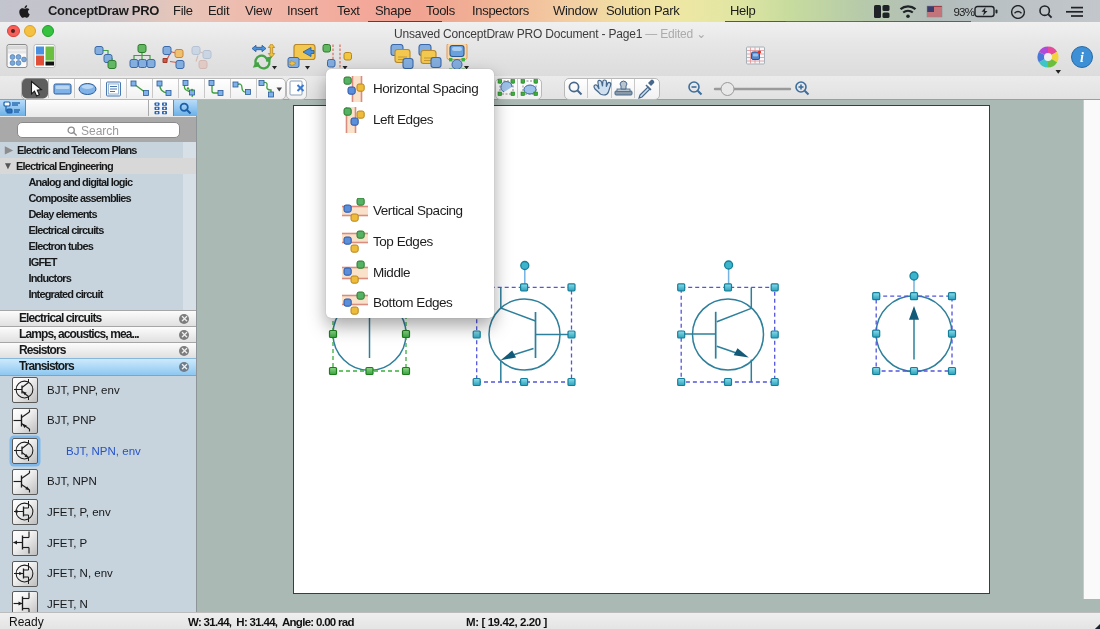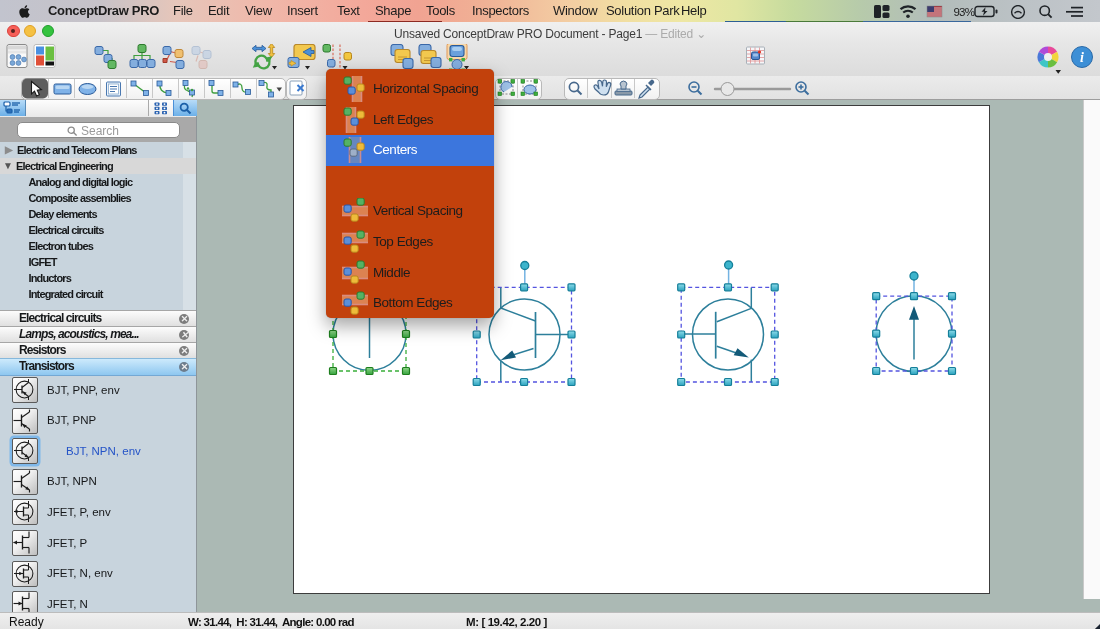--- a/index.html
+++ b/index.html
@@ -30,21 +30,21 @@
   .licon{position:absolute;left:12px;top:2px;width:26px;height:26px;background:linear-gradient(135deg,#ffffff 0%,#f2f2f2 40%,#bdbdbd 100%);border:1px solid #5a5a5a;border-radius:2px;box-sizing:border-box;}
   .ltext{position:absolute;left:47px;top:8.5px;font-size:11.5px;letter-spacing:0px;color:#16181a;}
   
   #canvas{left:197px;top:100px;width:887px;height:499px;background:#abb9b4;}
   #page{position:absolute;left:96px;top:5px;width:695px;height:487px;background:#ffffff;border:1px solid #3c3c3c;}
   #vscroll{left:1083px;top:100px;width:17px;height:499px;background:#fafafa;border-left:1px solid #c9c9c9;box-sizing:border-box;}
   
   #hscroll{left:197px;top:599px;width:903px;height:13px;background:#f7f7f7;border-top:1px solid #b4b4b4;box-sizing:border-box;margin-top:20px;}
   #statusrow{left:0;top:612px;width:1100px;height:17px;background:linear-gradient(#efefef,#e4e4e4);border-top:1px solid #bcbcbc;box-sizing:border-box;font-size:12px;color:#111;}
   
-  #dropdown{left:326px;top:69px;width:168px;height:249px;background:#c2410c;border-radius:5px;
+  #dropdown{left:326px;top:69px;width:168px;height:249px;background:#ffffff;border-radius:5px;
     box-shadow:0 8px 18px rgba(0,0,0,0.35), 0 0 1px rgba(0,0,0,0.3);}
   .ditem{position:absolute;left:0;width:168px;height:30.6px;font-size:13.5px;letter-spacing:-0.45px;color:#1d1d1d;line-height:30.6px;}
   .ditem .dtxt{position:absolute;left:47px;top:0;}
   .dicon{position:absolute;left:16px;top:2px;width:26px;height:26px;}
 </style>
 </head>
 <body>
 
 <div id="menubar" class="abs">
   <svg class="abs" style="left:18px;top:4px" width="13" height="15" viewBox="0 0 170 170">
@@ -54,21 +54,21 @@
   <div class="mi" style="left:173px;">File</div>
   <div class="mi" style="left:208px;">Edit</div>
   <div class="mi" style="left:245px;">View</div>
   <div class="mi" style="left:287px;">Insert</div>
   <div class="mi" style="left:337px;">Text</div>
   <div class="mi" style="left:375px;">Shape</div>
   <div class="mi" style="left:426px;">Tools</div>
   <div class="mi" style="left:472px;">Inspectors</div>
   <div class="mi" style="left:553px;">Window</div>
   <div class="mi" style="left:606px;">Solution Park</div>
-  <div class="mi" style="left:681px;">Help</div>
+  <div class="mi" style="left:730px;">Help</div>
   <svg class="abs" style="left:874px;top:4.5px" width="210" height="14" viewBox="0 0 210 14">
 
     <g fill="#1f2327">
         <rect x="0" y="0" width="7" height="13" rx="1.6"></rect>
         <rect x="8.5" y="0" width="7" height="6" rx="1.6"></rect>
         <rect x="8.5" y="7.5" width="7" height="5.5" rx="1.6"></rect>
       </g>
 
     <g transform="translate(26,0)" fill="none" stroke="#1f2327">
         <path d="M0.5 4.2 A11.5 11.5 0 0 1 15.5 4.2" stroke-width="2.2"></path>
@@ -501,21 +501,21 @@
   <div class="trow" style="top:169.5px;">
       <span style="position:absolute;left:28.5px;">Inductors</span>
     </div>
   <div class="trow" style="top:185.5px;">
       <span style="position:absolute;left:28.5px;">Integrated circuit</span>
     </div>
   <div class="bar" style="top:210px;">
       <span style="position:absolute;left:19px;">Electrical circuits</span>
       <span class="barx">✕</span>
     </div>
-  <div class="bar" style="top:226px;font-style:italic;">
+  <div class="bar" style="top:226px;">
       <span style="position:absolute;left:19px;">Lamps, acoustics, mea...</span>
       <span class="barx">✕</span>
     </div>
   <div class="bar" style="top:242px;">
       <span style="position:absolute;left:19px;">Resistors</span>
       <span class="barx">✕</span>
     </div>
   <div class="bar" style="top:258px;background:linear-gradient(#cdeafc,#8ec7f0);border-top:1px solid #86b8dc;border-bottom:1px solid #74a8d4;">
       <span style="position:absolute;left:19px;">Transistors</span>
       <span class="barx" style="background:#6d7d8d;">✕</span>
@@ -815,33 +815,20 @@
         <line x1="4.5" y1="0" x2="4.5" y2="26" stroke="#d98c80" stroke-width="1.6"></line>
         <line x1="13.5" y1="0" x2="13.5" y2="26" stroke="#d98c80" stroke-width="1.6"></line>
         <g stroke-width="1">
           <rect x="2" y="1" width="7.2" height="7.2" rx="2" fill="#55b264" stroke="#2d7a2d"></rect>
           <rect x="9" y="11" width="7.2" height="7.2" rx="2" fill="#5b8fd9" stroke="#2a56a8"></rect>
           <rect x="15" y="4" width="7.2" height="7.2" rx="2" fill="#eebb3a" stroke="#b8861c"></rect>
         </g>
       </svg>
       <span class="dtxt">Left Edges</span>
     </div>
-  <div class="ditem" style="top:66.2px;background:#3c76dd;color:#fff;">
-      <svg class="dicon" viewBox="0 0 26 26">
-        <rect x="7.5" y="0" width="11" height="26" fill="#8896a8" opacity="0.55"></rect>
-        <line x1="7.5" y1="0" x2="7.5" y2="26" stroke="#c98c90" stroke-width="1.6"></line>
-        <line x1="18.5" y1="0" x2="18.5" y2="26" stroke="#c98c90" stroke-width="1.6"></line>
-        <g stroke-width="1">
-          <rect x="2" y="2" width="7.2" height="7.2" rx="2" fill="#55b264" stroke="#2d7a2d"></rect>
-          <rect x="8" y="12" width="7.2" height="7.2" rx="2" fill="#9eb0c8" stroke="#5a6a80"></rect>
-          <rect x="15" y="6" width="7.2" height="7.2" rx="2" fill="#eebb3a" stroke="#b8861c"></rect>
-        </g>
-      </svg>
-      <span class="dtxt">Centers</span>
-    </div>
   <div class="ditem" style="top:127.4px;">
       <svg class="dicon" viewBox="0 0 26 26">
         <rect x="0" y="8.5" width="26" height="9" fill="#f5c396" opacity="0.5"></rect>
         <line x1="0" y1="8.5" x2="26" y2="8.5" stroke="#d98c80" stroke-width="1.6"></line>
         <line x1="0" y1="17.5" x2="26" y2="17.5" stroke="#d98c80" stroke-width="1.6"></line>
         <g stroke-width="1">
           <rect x="15" y="0" width="7.2" height="7.2" rx="2" fill="#55b264" stroke="#2d7a2d"></rect>
           <rect x="2" y="7" width="7.2" height="7.2" rx="2" fill="#5b8fd9" stroke="#2a56a8"></rect>
           <rect x="9" y="16" width="7.2" height="7.2" rx="2" fill="#eebb3a" stroke="#b8861c"></rect>
         </g>

